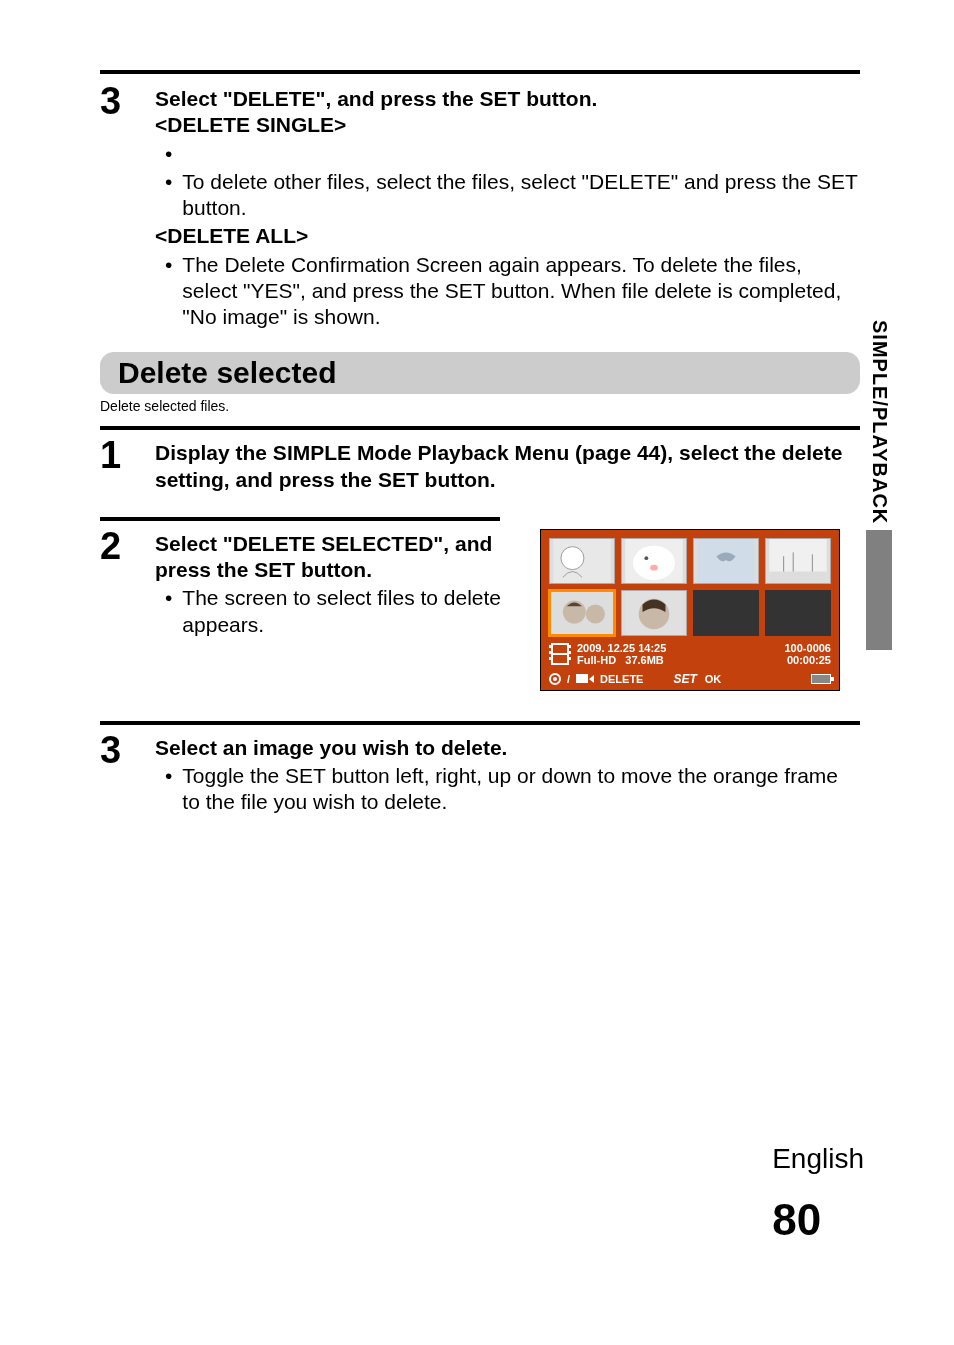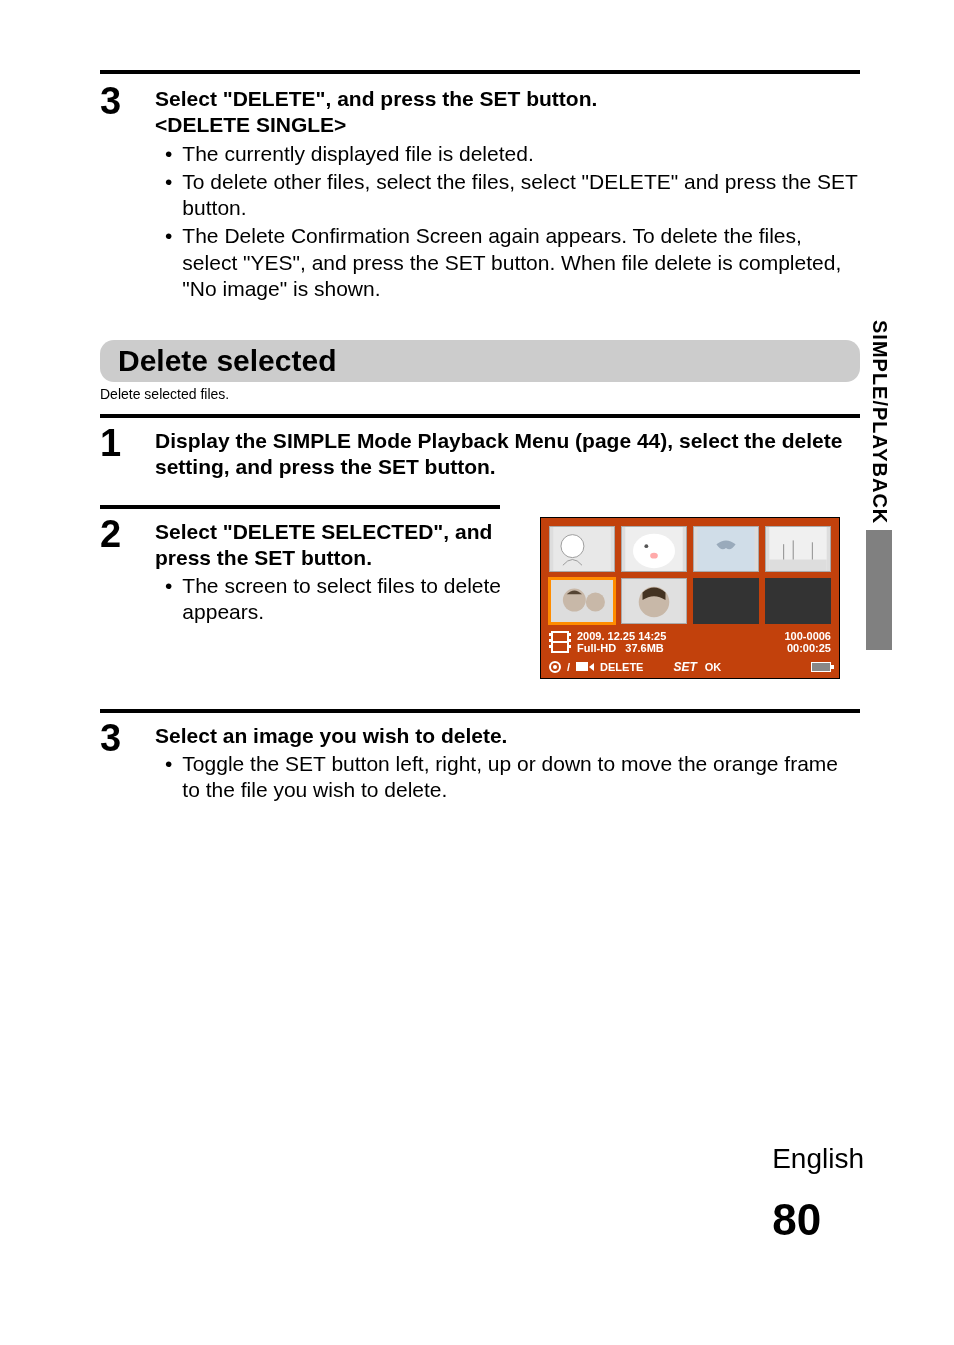--- a/index.html
+++ b/index.html
@@ -34,21 +34,21 @@
     flex: 1;
     font-size: 21px;
     line-height: 1.25;
     padding-top: 6px;
   }
   .step-body .bold { font-weight: bold; }
   .bullet-list { list-style: none; padding-left: 10px; margin-top: 2px; }
   .bullet-list li { display: flex; margin-bottom: 2px; }
   .bullet-list li:before { content: ""; }
   .bullet-dot { padding-right: 10px; }
-  .section-heading-wrap { margin-top: 36px; }
+  .section-heading-wrap { margin-top: 20px; }
   .section-heading {
     background: #ccc;
     border-radius: 14px;
     padding: 4px 18px;
     font-size: 30px;
     font-weight: bold;
   }
   .section-sub {
     font-size: 14px;
     margin-top: 4px;
@@ -211,27 +211,27 @@
 
   <div class="top-rule"></div>
   <div class="step-row">
     <div class="step-num">3</div>
     <div class="step-body">
       <div class="bold">Select "DELETE", and press the SET button.</div>
       <div class="bold">&lt;DELETE SINGLE&gt;</div>
       <ul class="bullet-list">
         <li>
             <span class="bullet-dot">•</span>
-            <span>The currently displayed file is deleted.</span>
           </li>
         <li>
             <span class="bullet-dot">•</span>
             <span>To delete other files, select the files, select "DELETE" and press the SET button.</span>
           </li>
       </ul>
+      <div class="bold">&lt;DELETE ALL&gt;</div>
       <ul class="bullet-list">
         <li>
             <span class="bullet-dot">•</span>
             <span>The Delete Confirmation Screen again appears. To delete the files, select "YES", and press the SET button. When file delete is completed, "No image" is shown.</span>
           </li>
       </ul>
     </div>
   </div>
 
   <div class="section-heading-wrap">

